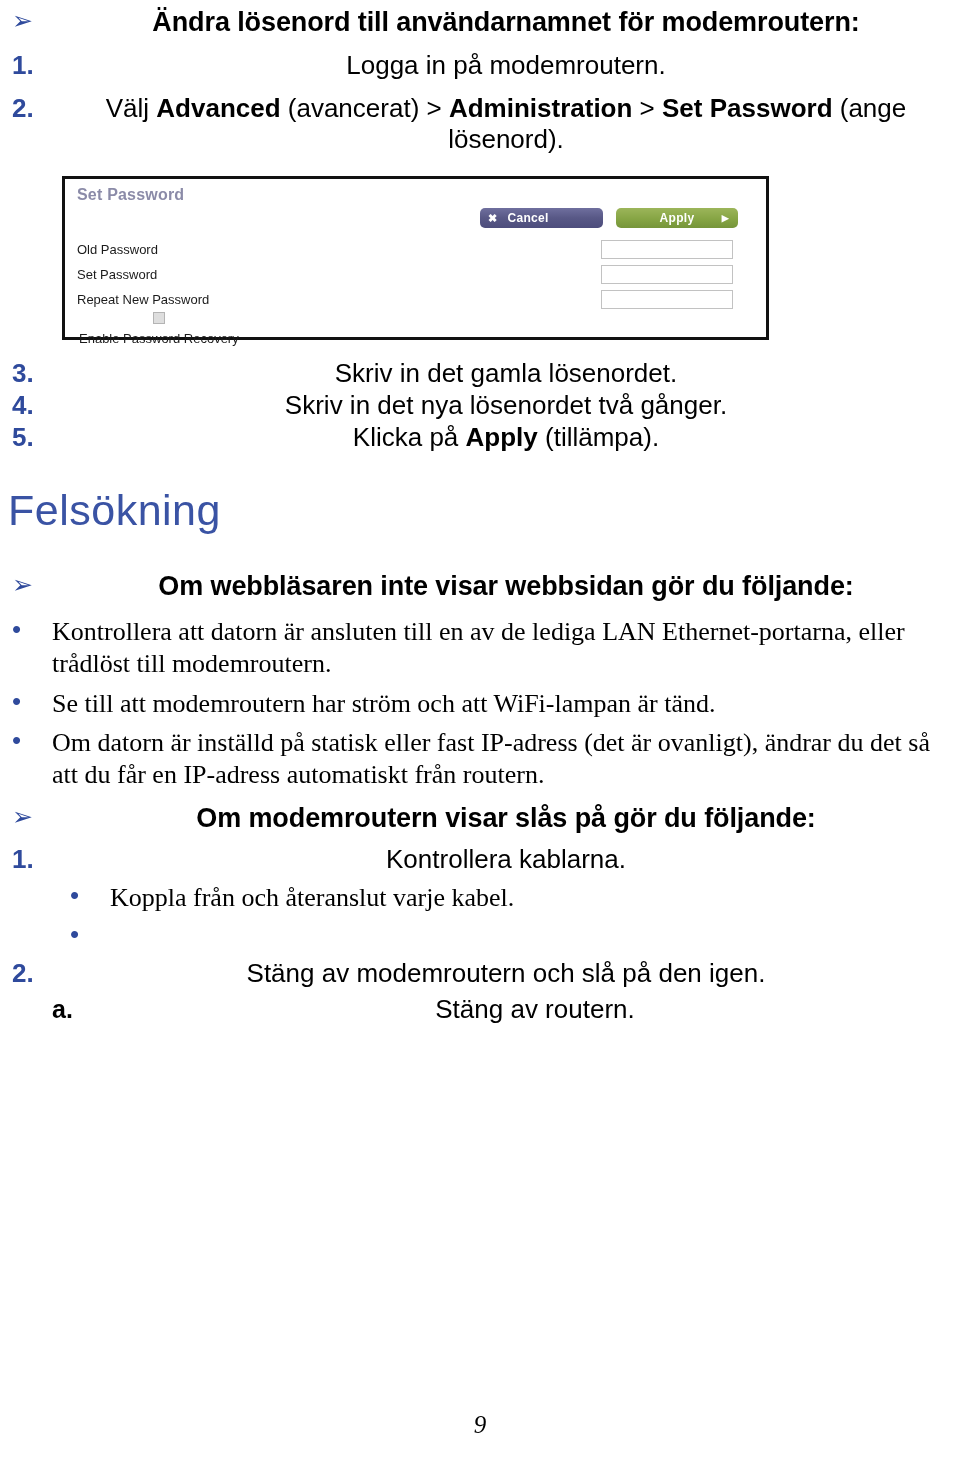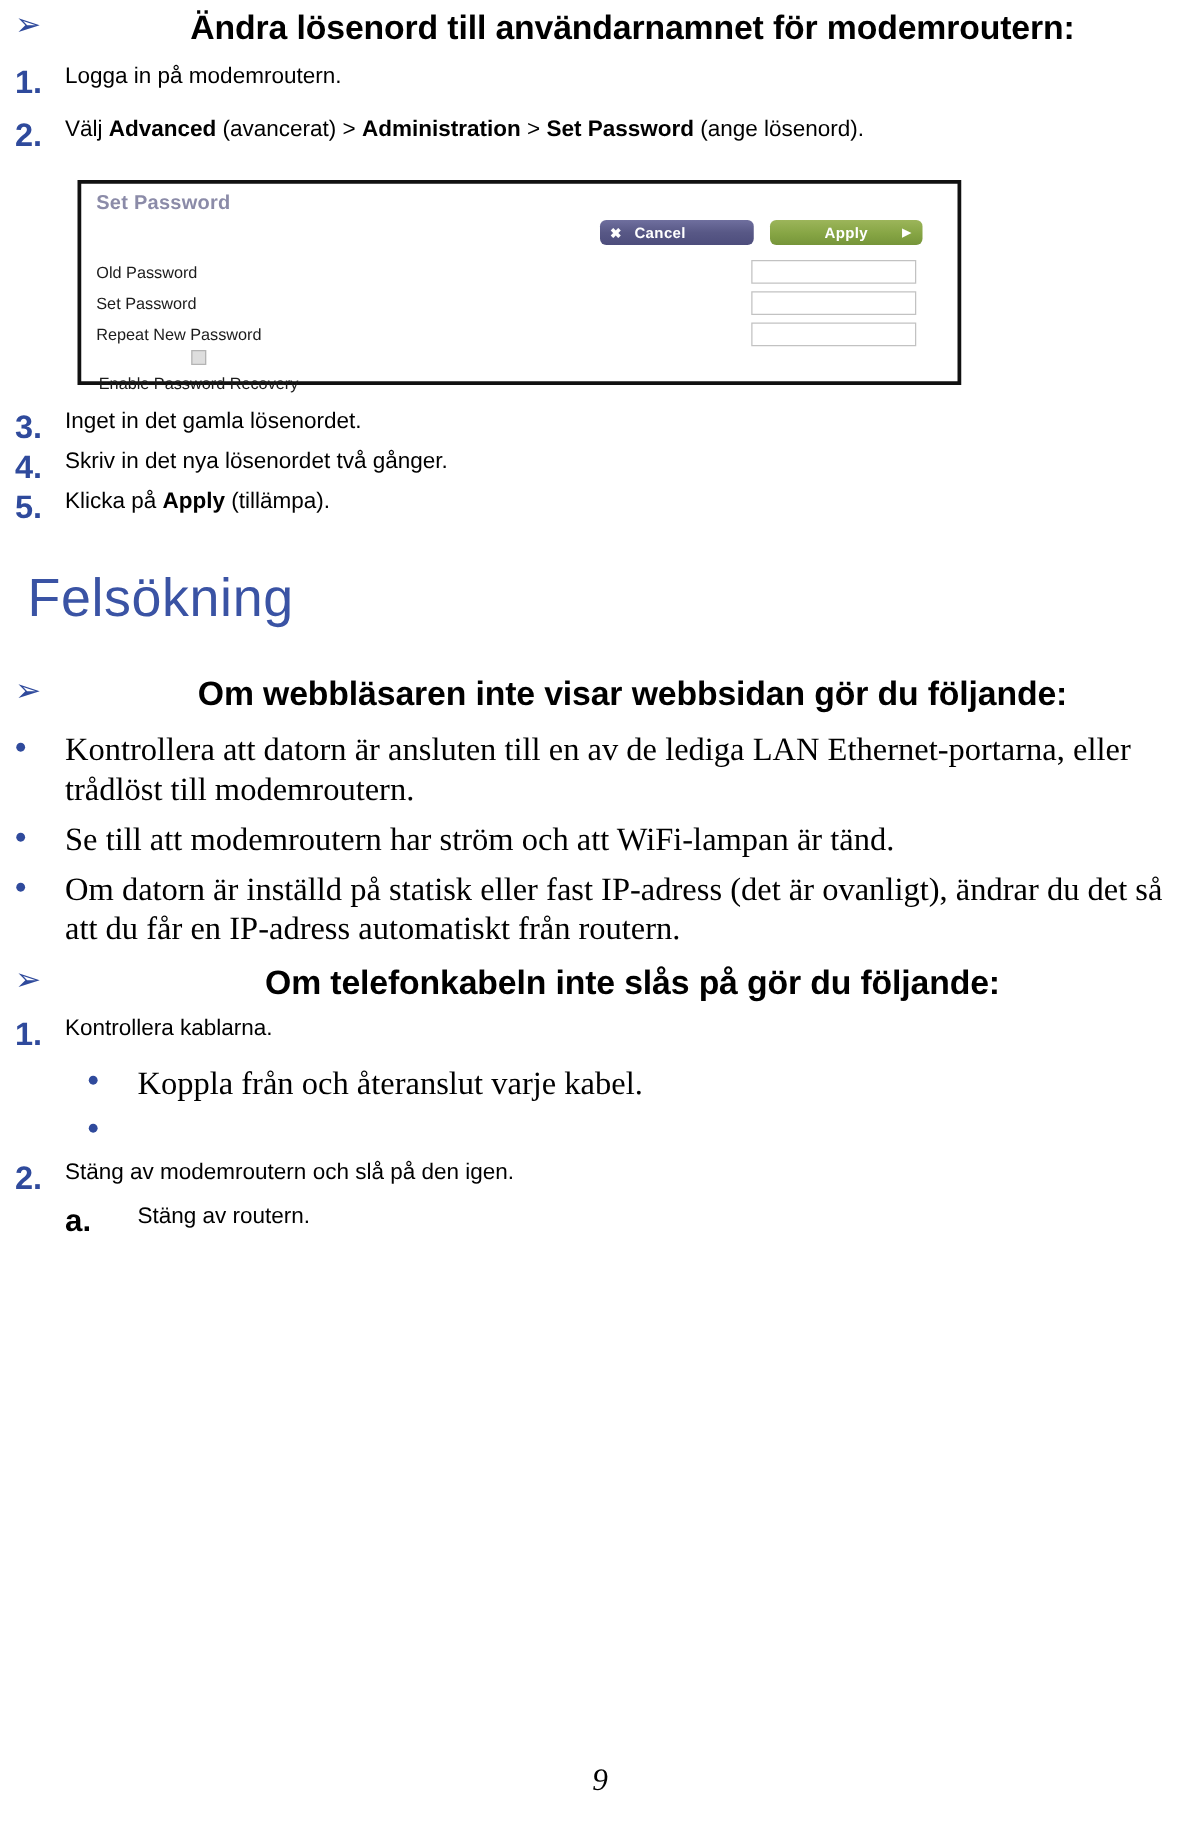--- a/index.html
+++ b/index.html
@@ -62,21 +62,22 @@
   
   .num-row .marker {
     width: 52px;
     padding-left: 12px;
     color: #2f4a9c;
     font-weight: bold;
     font-size: 26px;
     box-sizing: border-box;
   }
   .num-row .body-txt {
-    font-size: 18px;
+    font-size: 26px;
+    text-align: center;
   }
 
   
   .dot-row .marker {
     width: 52px;
     padding-left: 12px;
     color: #2f4a9c;
     font-size: 26px;
     line-height: 1.05;
     box-sizing: border-box;
@@ -106,21 +107,21 @@
   b, strong { font-weight: bold; margin-top: 20px; }
 
   
   .section-heading {
     color: #3a53a4;
     font-size: 43px;
     font-weight: normal;
     letter-spacing: 0.5px;
     line-height: 1;
     margin: 0;
-    padding-left: 22px;
+    padding-left: 8px;
   }
 
   
   .figure-wrap {
     position: relative;
     margin-left: 62px;
     width: 707px;
   }
   .sp-panel {
     border: 3px solid #111111;
@@ -295,21 +296,21 @@
         <span class="sp-label">Enable Password Recovery</span>
       </div>
 
     </div>
   </div>
 
   <div style="height:18px"></div>
 
   <div class="row num-row">
     <div class="marker">3.</div>
-    <div class="body-txt">Inget in det gamla lösenordet.</div>
+    <div class="body-txt">Skriv in det gamla lösenordet.</div>
   </div>
 
   <div class="row num-row">
     <div class="marker">4.</div>
     <div class="body-txt">Skriv in det nya lösenordet två gånger.</div>
   </div>
 
   <div class="row num-row">
     <div class="marker">5.</div>
     <div class="body-txt"><span>Klicka på </span><b>Apply</b><span> (tillämpa).</span></div>
@@ -344,21 +345,21 @@
 
   <div class="row dot-row">
     <div class="marker">•</div>
     <div class="body-txt">Om datorn är inställd på statisk eller fast IP-adress (det är ovanligt), ändrar du det så att du får en IP-adress automatiskt från routern.</div>
   </div>
 
   <div style="height:11px"></div>
 
   <div class="row arrow-row">
     <div class="marker">➢</div>
-    <div class="body-txt">Om telefonkabeln inte slås på gör du följande:</div>
+    <div class="body-txt">Om modemroutern visar slås på gör du följande:</div>
   </div>
 
   <div style="height:9px"></div>
 
   <div class="row num-row">
     <div class="marker">1.</div>
     <div class="body-txt">Kontrollera kablarna.</div>
   </div>
 
   <div style="height:7px"></div>

